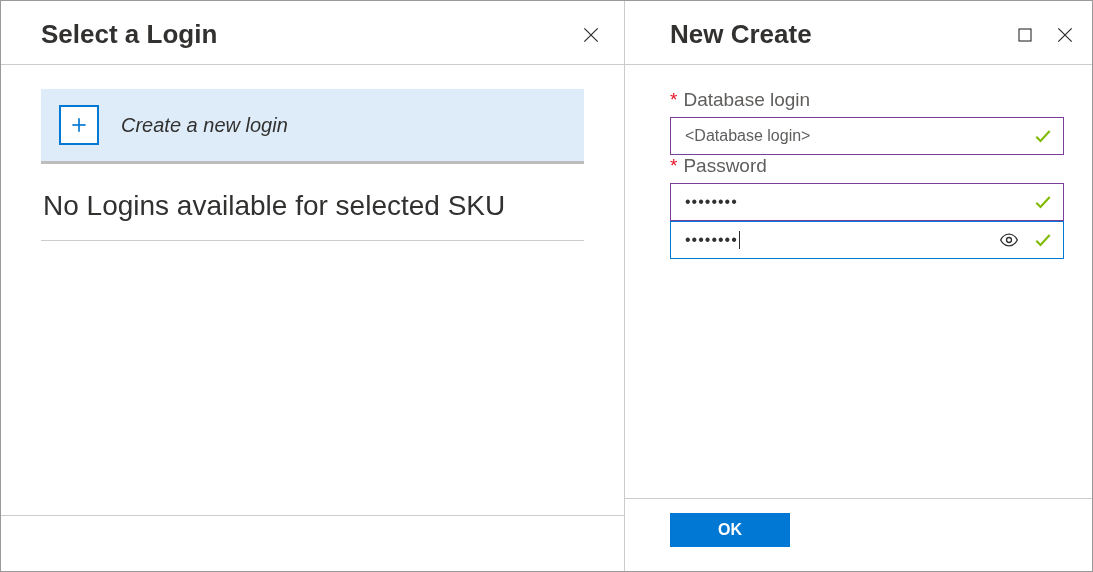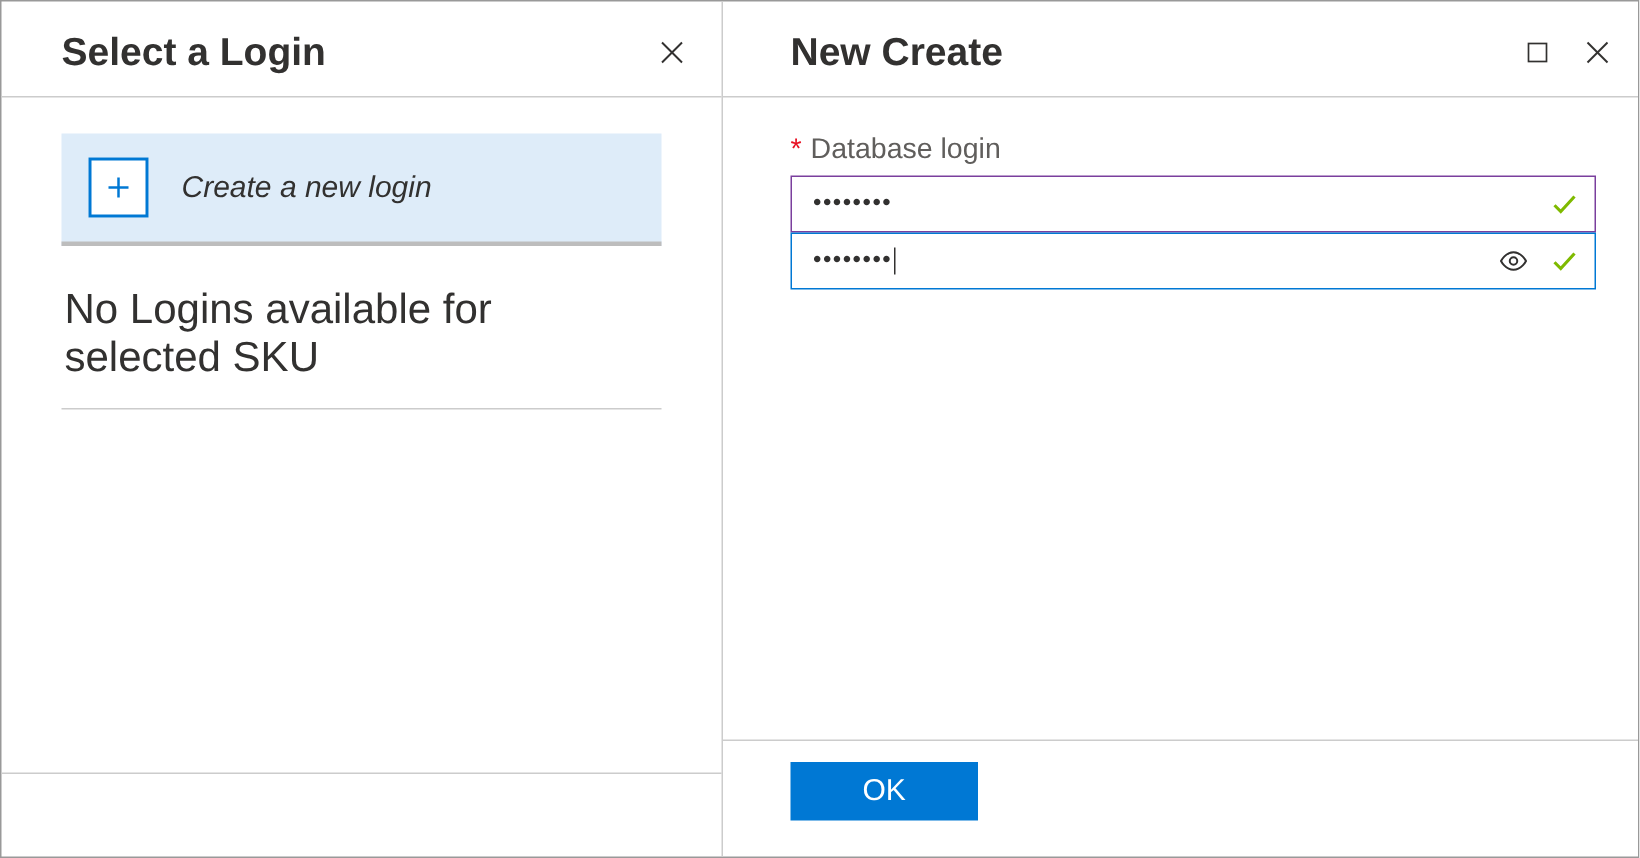--- a/index.html
+++ b/index.html
@@ -15,21 +15,21 @@
     width: 100%;
     height: 100%;
     border: 1px solid #999;
   }
   .panel {
     display: flex;
     flex-direction: column;
     height: 100%;
   }
   .panel-left {
-    width: 481px;
+    width: 624px;
     border-right: 1px solid #ccc;
     justify-content: flex-end;
   }
   .panel-right {
     flex: 1;
   }
   .panel-header {
     display: flex;
     align-items: center;
     justify-content: space-between;
@@ -153,22 +153,22 @@
   }
   .panel-left .panel-footer {
     border-top: 1px solid #ccc;
     padding: 14px 0 24px 40px;
     height: 56px;
   }
   .ok-button {
     background: #0078d4;
     color: #fff;
     border: none;
-    font-size: 20px;
-    font-weight: 400;
+    font-size: 16px;
+    font-weight: 700;
     padding: 8px 48px;
     cursor: pointer;
     font-family: inherit;
   }
 </style>
 </head>
 <body>
 
 <div class="container">
 
@@ -216,23 +216,34 @@
         </div>
       </div>
     </div>
 
     <div class="panel-body">
 
       <div class="form-group">
         <label class="form-label">
           <span class="required-star">*</span><span>Database login</span>
         </label>
+        <div class="input-wrap valid-purple">
+          <input class="input-field" type="text" placeholder="&lt;Database login&gt;" style="">
+          <span class="check-icon">
+            <svg viewBox="0 0 24 24" stroke="currentColor" stroke-width="2.5" fill="none">
+                <polyline points="4,13 9,18 20,6"></polyline>
+              </svg>
+          </span>
+        </div>
       </div>
 
       <div class="form-group">
+        <label class="form-label">
+          <span class="required-star">*</span><span>Password</span>
+        </label>
         <div class="input-wrap valid-purple">
           <span class="pw-dots">••••••••</span>
           <span class="check-icon">
             <svg viewBox="0 0 24 24" stroke="currentColor" stroke-width="2.5" fill="none">
                 <polyline points="4,13 9,18 20,6"></polyline>
               </svg>
           </span>
         </div>
       </div>
 

